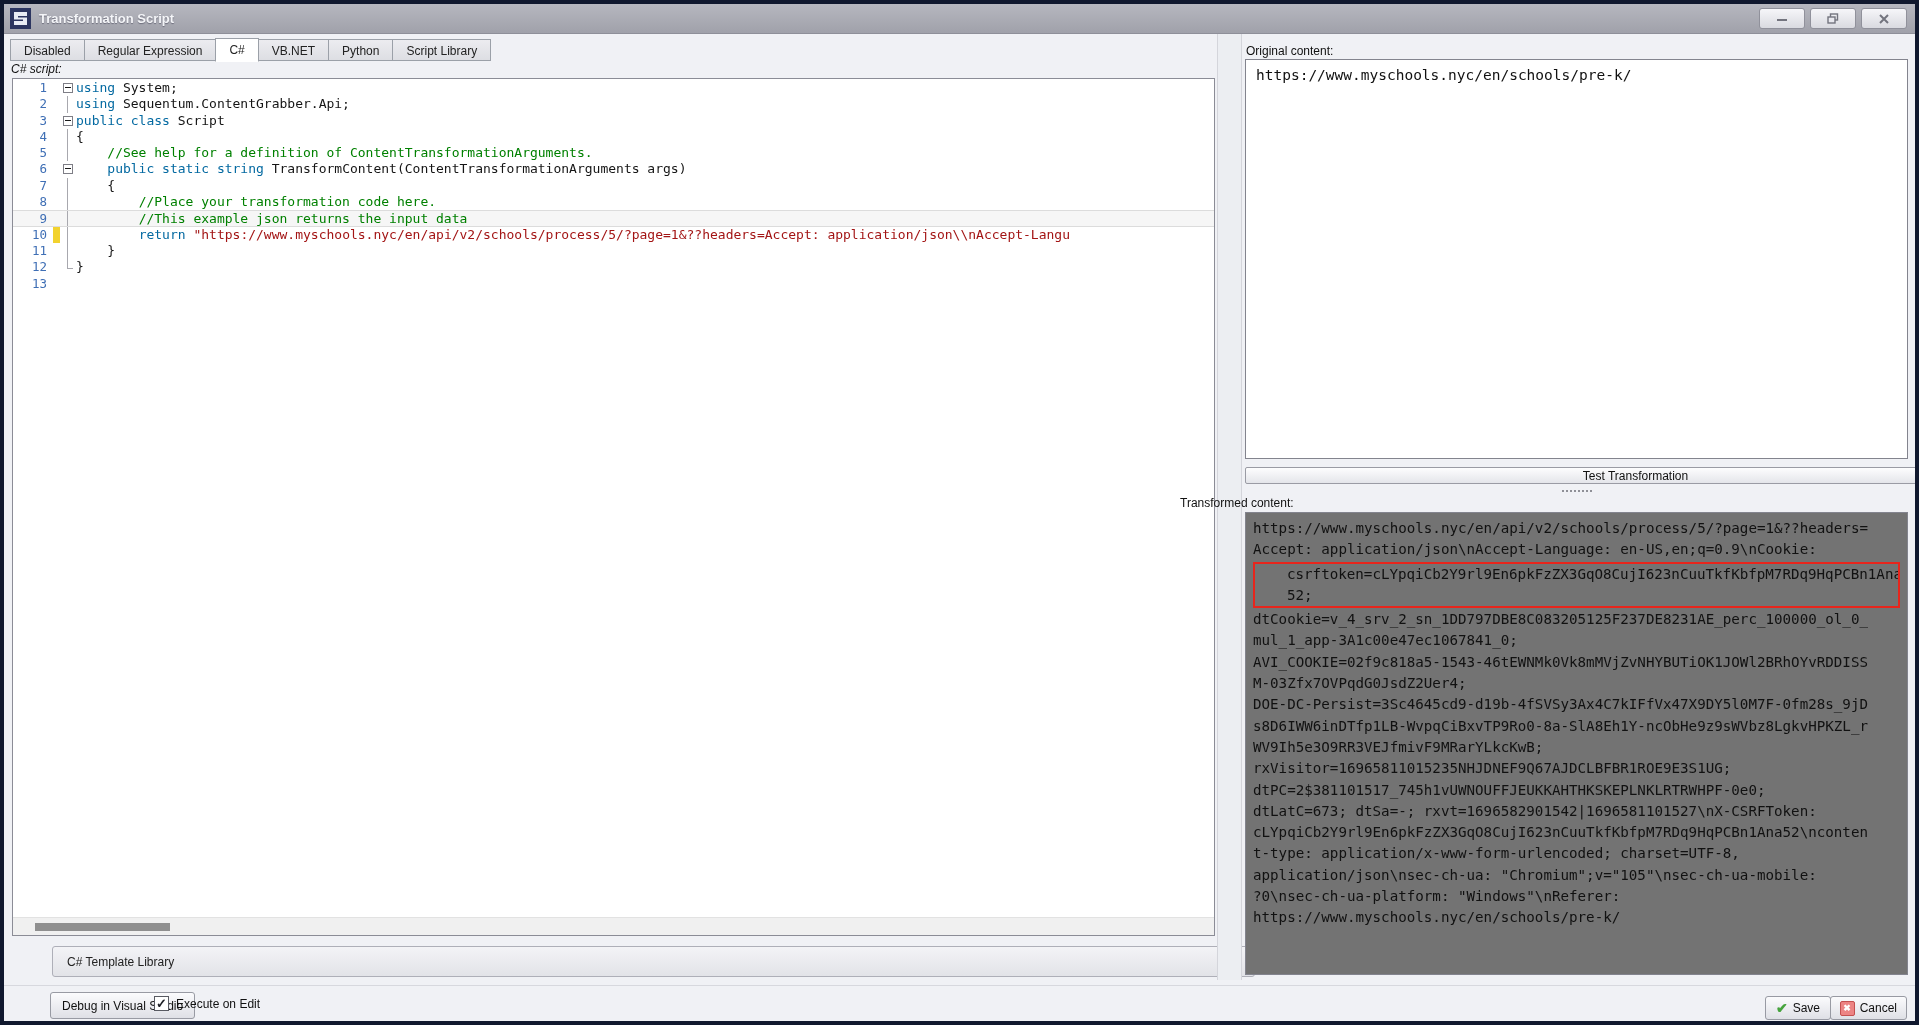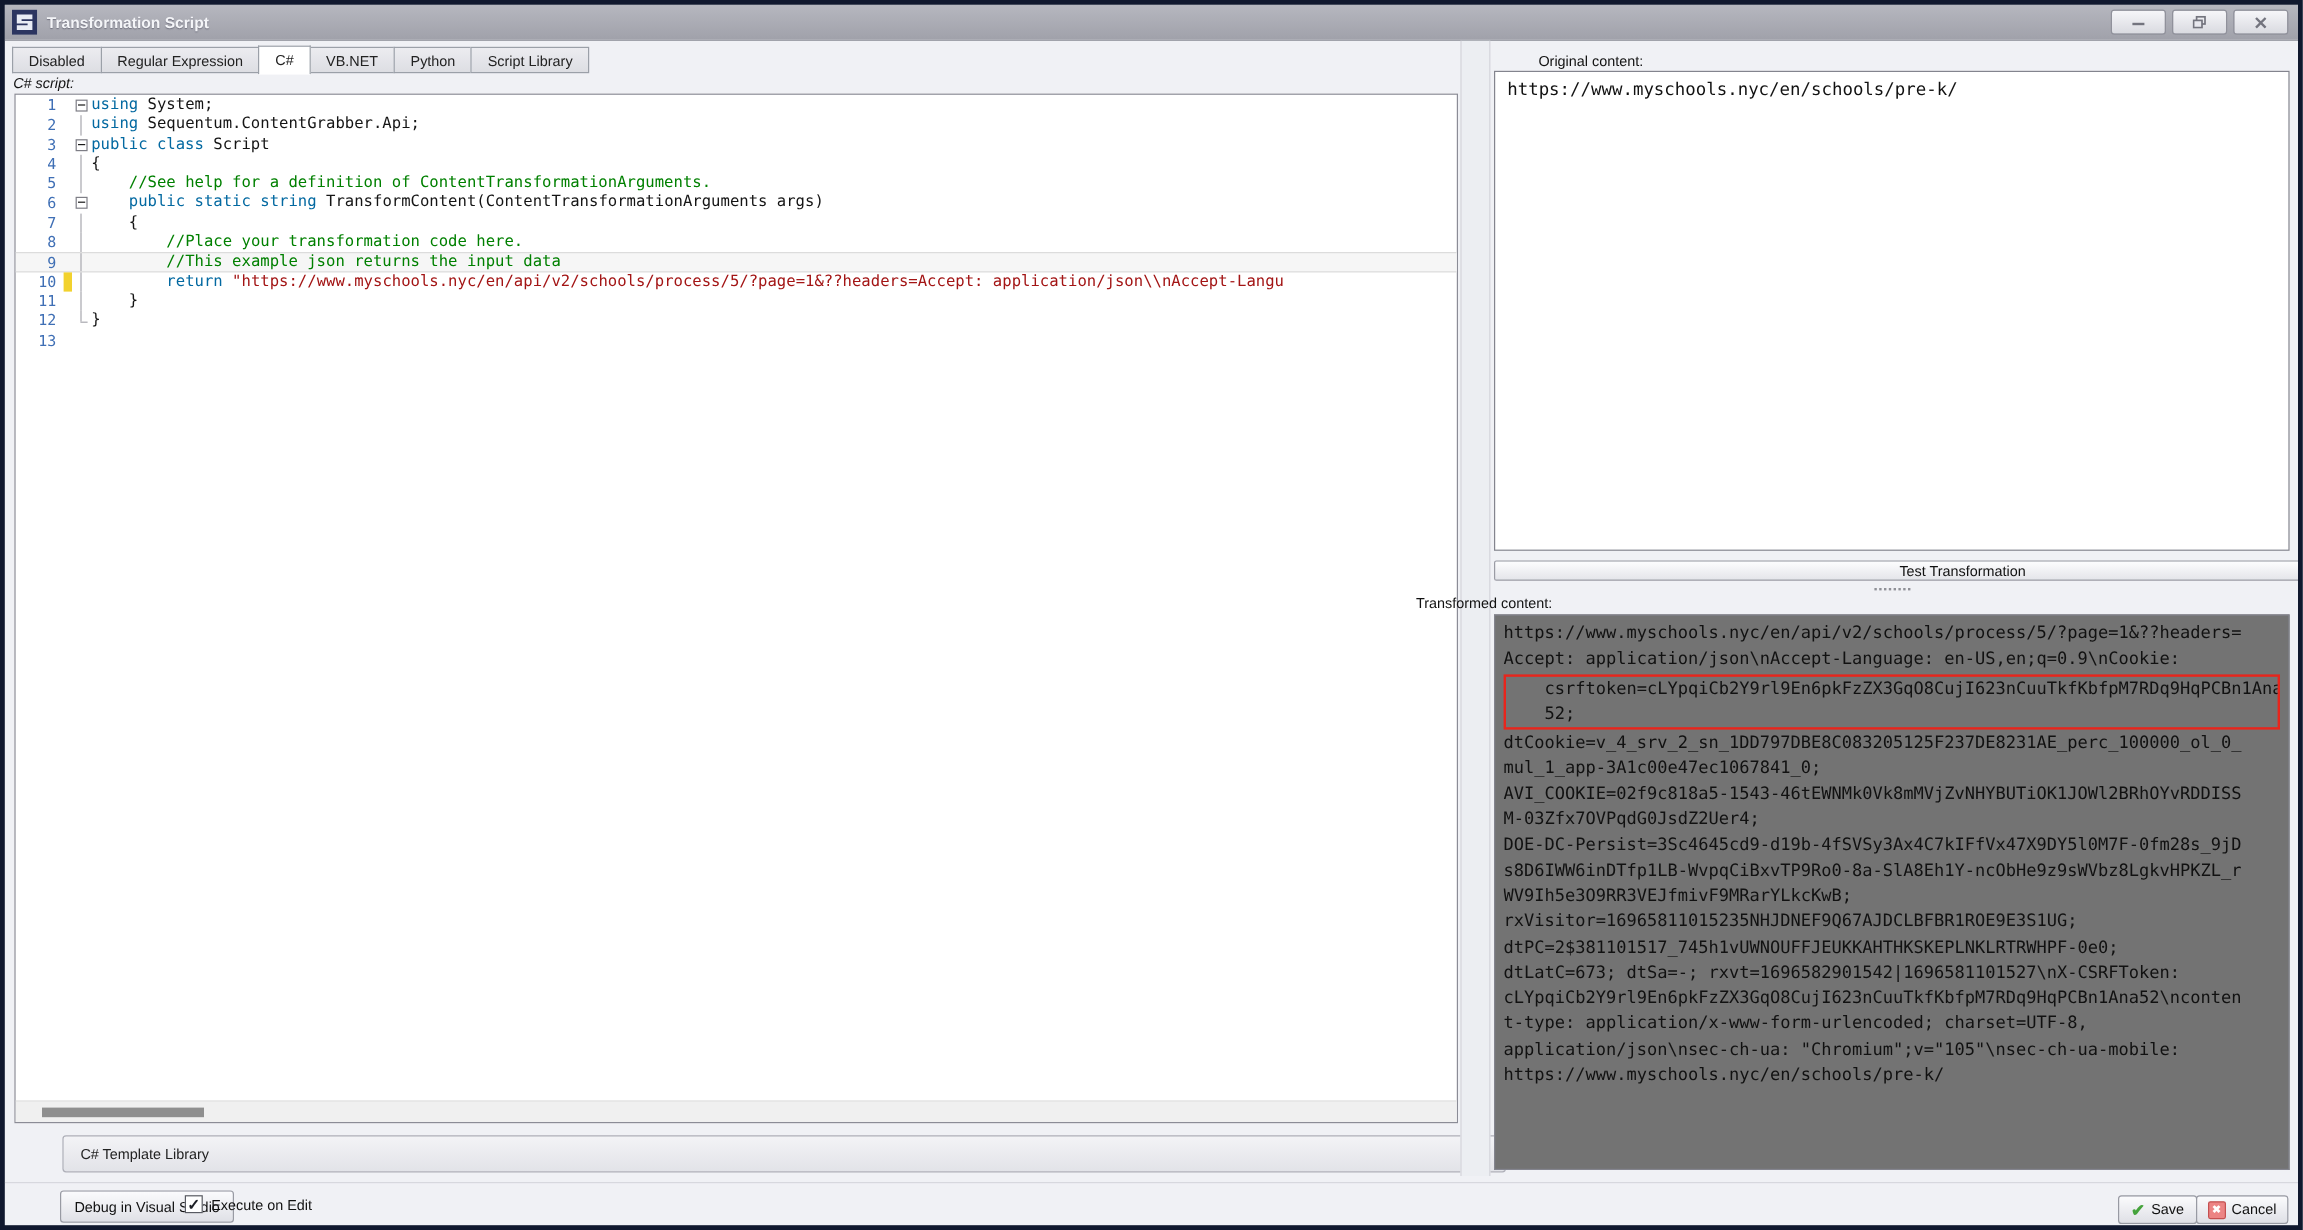--- a/index.html
+++ b/index.html
@@ -70,21 +70,21 @@
     display:flex;align-items:center;padding:0 14px;font-size:12px;color:#222;margin-left:40px;
   }
   .chevron-up{
     margin-left:auto;width:8px;height:8px;border-left:2px solid #6d6e78;border-top:2px solid #6d6e78;
     transform:rotate(45deg) translateY(2px);
   }
   
   .vsplit{position:absolute;left:1213px;top:30px;width:25px;height:946px;background:#eceef2;
     border-left:1px solid #d4d5db;border-right:1px solid #d4d5db;box-sizing:border-box;}
   
-  .orig-label{position:absolute;left:1242px;top:40px;font-size:12px;color:#111;margin-left:36px;}
+  .orig-label{position:absolute;left:1242px;top:40px;font-size:12px;color:#111;}
   .orig-box{
     position:absolute;left:1241px;top:55px;width:663px;height:400px;box-sizing:border-box;
     background:#fff;border:1px solid #83848e;
     font-family:"DejaVu Sans Mono",monospace;font-size:14.5px;color:#111;
     padding:7px 10px;white-space:pre;overflow:hidden;
   }
   .test-btn{
     position:absolute;left:1241px;top:463px;width:781px;height:17px;box-sizing:border-box;
     background:linear-gradient(#fdfdfe,#e4e5ea);border:1px solid #9a9ba4;border-radius:2px;
     font-size:12px;color:#111;display:flex;align-items:center;justify-content:center;
@@ -277,20 +277,21 @@
       <div class="tline">M-03Zfx7OVPqdG0JsdZ2Uer4;</div>
       <div class="tline">DOE-DC-Persist=3Sc4645cd9-d19b-4fSVSy3Ax4C7kIFfVx47X9DY5l0M7F-0fm28s_9jD</div>
       <div class="tline">s8D6IWW6inDTfp1LB-WvpqCiBxvTP9Ro0-8a-SlA8Eh1Y-ncObHe9z9sWVbz8LgkvHPKZL_r</div>
       <div class="tline">WV9Ih5e3O9RR3VEJfmivF9MRarYLkcKwB;</div>
       <div class="tline">rxVisitor=16965811015235NHJDNEF9Q67AJDCLBFBR1ROE9E3S1UG;</div>
       <div class="tline">dtPC=2$381101517_745h1vUWNOUFFJEUKKAHTHKSKEPLNKLRTRWHPF-0e0;</div>
       <div class="tline">dtLatC=673; dtSa=-; rxvt=1696582901542|1696581101527\nX-CSRFToken:</div>
       <div class="tline">cLYpqiCb2Y9rl9En6pkFzZX3GqO8CujI623nCuuTkfKbfpM7RDq9HqPCBn1Ana52\nconten</div>
       <div class="tline">t-type: application/x-www-form-urlencoded; charset=UTF-8,</div>
       <div class="tline">application/json\nsec-ch-ua: "Chromium";v="105"\nsec-ch-ua-mobile:</div>
+      <div class="tline">?0\nsec-ch-ua-platform: "Windows"\nReferer:</div>
       <div class="tline">https://www.myschools.nyc/en/schools/pre-k/</div>
     </div>
 
   <div class="footer-sep"></div>
   <div class="btn debug-btn">
     <span>Debug in Visual Studio</span>
   </div>
   <div class="chk-wrap">
     <span class="chk-box" id="chk-box">✓</span>
     <span class="chk-label">Execute on Edit</span>

